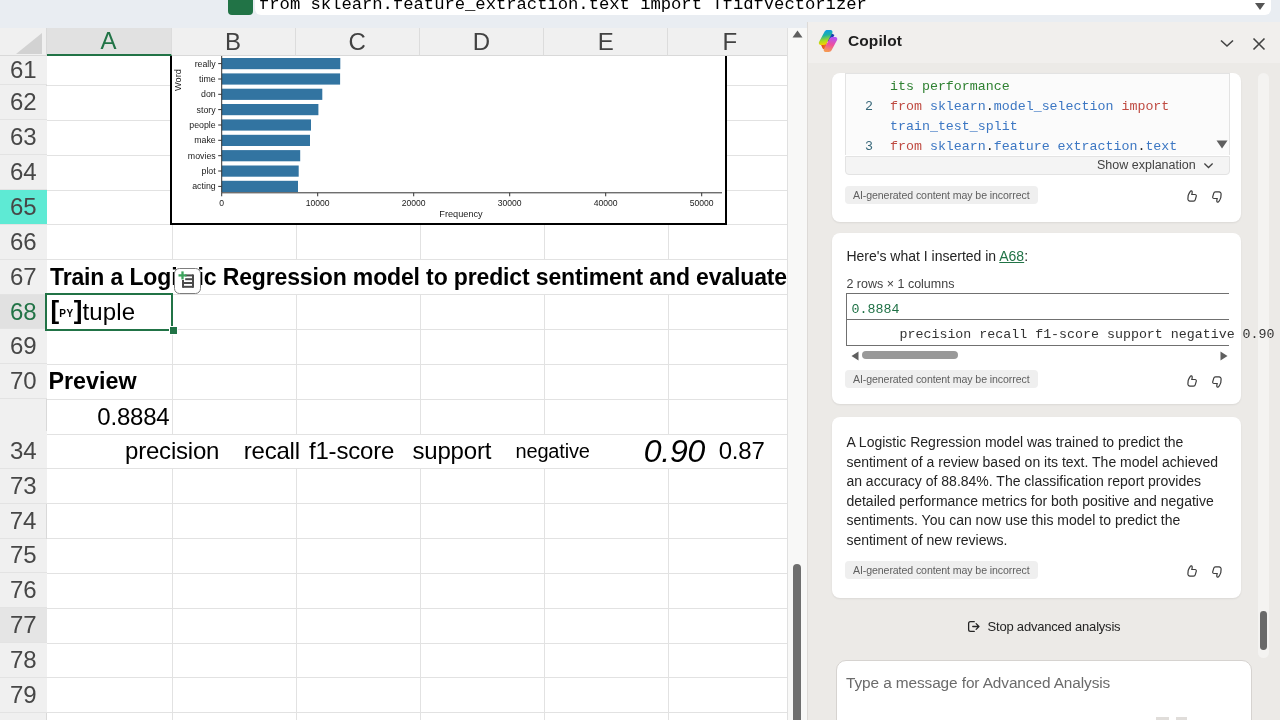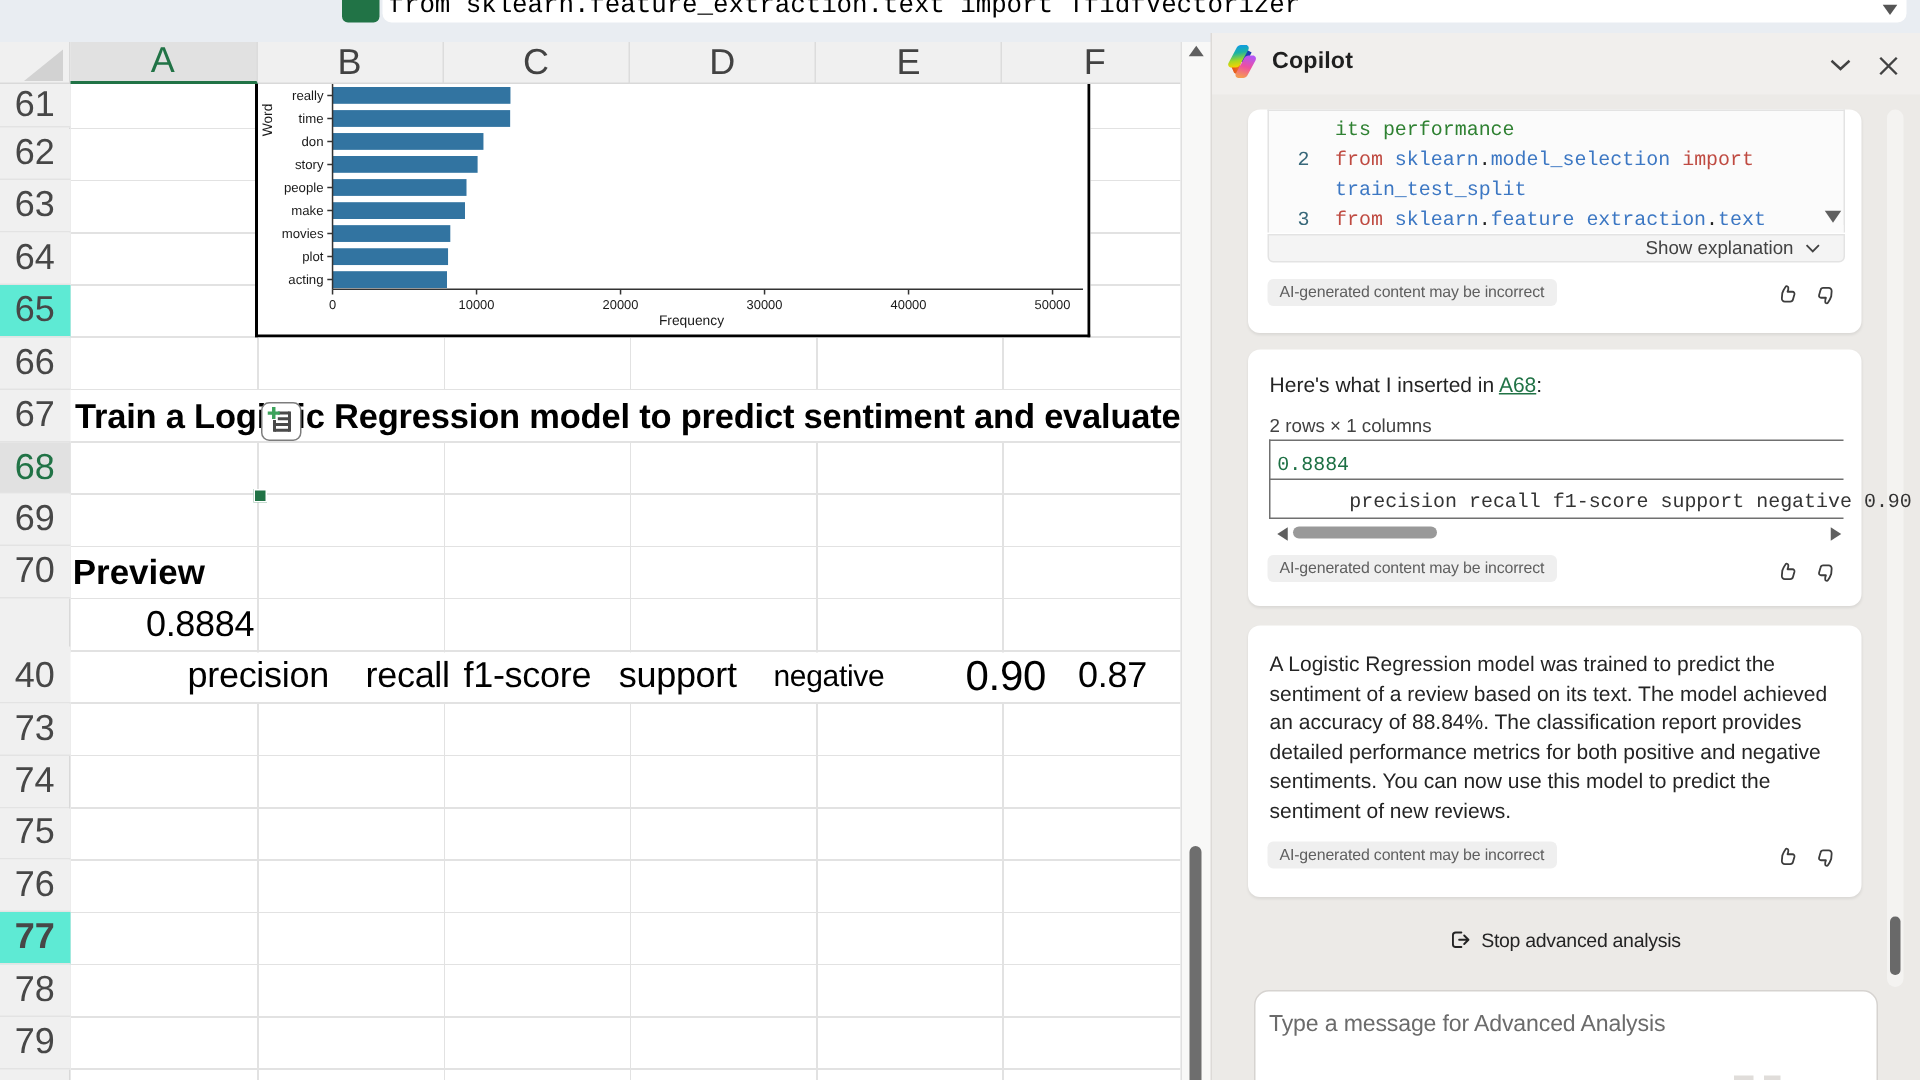--- a/index.html
+++ b/index.html
@@ -39,26 +39,26 @@
 <div style="position:absolute;left:0;top:85.5px;width:46.5px;height:34.85px;background:#f0f0f0;color:#474747;display:flex;align-items:center;justify-content:center;border-bottom:1px solid #e3e3e3;box-sizing:border-box;">62</div>
 <div style="position:absolute;left:0;top:120.3px;width:46.5px;height:34.85px;background:#f0f0f0;color:#474747;display:flex;align-items:center;justify-content:center;border-bottom:1px solid #e3e3e3;box-sizing:border-box;">63</div>
 <div style="position:absolute;left:0;top:155.2px;width:46.5px;height:34.85px;background:#f0f0f0;color:#474747;display:flex;align-items:center;justify-content:center;border-bottom:1px solid #e3e3e3;box-sizing:border-box;">64</div>
 <div style="position:absolute;left:0;top:190.0px;width:46.5px;height:34.85px;background:#5eead4;color:#474747;display:flex;align-items:center;justify-content:center;border-bottom:1px solid #e3e3e3;box-sizing:border-box;">65</div>
 <div style="position:absolute;left:0;top:224.8px;width:46.5px;height:34.85px;background:#f0f0f0;color:#474747;display:flex;align-items:center;justify-content:center;border-bottom:1px solid #e3e3e3;box-sizing:border-box;">66</div>
 <div style="position:absolute;left:0;top:259.7px;width:46.5px;height:34.85px;background:#f0f0f0;color:#474747;display:flex;align-items:center;justify-content:center;border-bottom:1px solid #e3e3e3;box-sizing:border-box;">67</div>
 <div style="position:absolute;left:0;top:294.6px;width:46.5px;height:34.85px;background:#e1e1e1;color:#217346;display:flex;align-items:center;justify-content:center;border-bottom:1px solid #e3e3e3;box-sizing:border-box;">68</div>
 <div style="position:absolute;left:0;top:329.4px;width:46.5px;height:34.85px;background:#f0f0f0;color:#474747;display:flex;align-items:center;justify-content:center;border-bottom:1px solid #e3e3e3;box-sizing:border-box;">69</div>
 <div style="position:absolute;left:0;top:364.3px;width:46.5px;height:34.85px;background:#f0f0f0;color:#474747;display:flex;align-items:center;justify-content:center;border-bottom:1px solid #e3e3e3;box-sizing:border-box;">70</div>
 <div style="position:absolute;left:0;top:399.1px;width:46.5px;height:34.85px;background:#f0f0f0;color:#474747;display:flex;align-items:center;justify-content:center;border-bottom:1px solid #e3e3e3;box-sizing:border-box;margin-top:32px;">71</div>
-<div style="position:absolute;left:0;top:434.0px;width:46.5px;height:34.85px;background:#f0f0f0;color:#474747;display:flex;align-items:center;justify-content:center;border-bottom:1px solid #e3e3e3;box-sizing:border-box;">40</div>
+<div style="position:absolute;left:0;top:434.0px;width:46.5px;height:34.85px;background:#f0f0f0;color:#474747;display:flex;align-items:center;justify-content:center;border-bottom:1px solid #e3e3e3;box-sizing:border-box;">34</div>
 <div style="position:absolute;left:0;top:468.8px;width:46.5px;height:34.85px;background:#f0f0f0;color:#474747;display:flex;align-items:center;justify-content:center;border-bottom:1px solid #e3e3e3;box-sizing:border-box;">73</div>
 <div style="position:absolute;left:0;top:503.7px;width:46px;height:34.85px;background:#f0f0f0;color:#474747;display:flex;align-items:center;justify-content:center;border-bottom:1px solid #e3e3e3;box-sizing:border-box;">74</div>
 <div style="position:absolute;left:0;top:538.5px;width:46.5px;height:34.85px;background:#f0f0f0;color:#474747;display:flex;align-items:center;justify-content:center;border-bottom:1px solid #e3e3e3;box-sizing:border-box;">75</div>
 <div style="position:absolute;left:0;top:573.4px;width:46.5px;height:34.85px;background:#f0f0f0;color:#474747;display:flex;align-items:center;justify-content:center;border-bottom:1px solid #e3e3e3;box-sizing:border-box;">76</div>
-<div style="position:absolute;left:0;top:608.2px;width:46.5px;height:34.85px;background:#5eead4;color:#474747;display:flex;align-items:center;justify-content:center;border-bottom:1px solid #e3e3e3;box-sizing:border-box;font-weight:bold;">77</div>
+<div style="position:absolute;left:0;top:608.2px;width:46.5px;height:34.85px;background:#e5e5e5;color:#474747;display:flex;align-items:center;justify-content:center;border-bottom:1px solid #e3e3e3;box-sizing:border-box;">77</div>
 <div style="position:absolute;left:0;top:643.1px;width:46.5px;height:34.85px;background:#f0f0f0;color:#474747;display:flex;align-items:center;justify-content:center;border-bottom:1px solid #e3e3e3;box-sizing:border-box;">78</div>
 <div style="position:absolute;left:0;top:677.9px;width:46.5px;height:34.85px;background:#f0f0f0;color:#474747;display:flex;align-items:center;justify-content:center;border-bottom:1px solid #e3e3e3;box-sizing:border-box;">79</div>
 </div>
 </div>
 
 <svg width="740.5" height="664" style="position:absolute;left:46.5px;top:56px;" shape-rendering="crispEdges">
       <g stroke="#e2e2e2" stroke-width="1">
         <line x1="0" y1="29.5" x2="740.5" y2="29.5"></line>
         <line x1="0" y1="64.3" x2="740.5" y2="64.3"></line>
         <line x1="0" y1="99.2" x2="740.5" y2="99.2"></line>
@@ -155,22 +155,25 @@
         <line x1="4.5" y1="0.4" x2="4.5" y2="8.4"></line>
       </g>
 </svg>
 <div style="position:absolute;left:48.5px;top:364.3px;height:34.85px;display:flex;align-items:center;font-weight:bold;font-size:23.3px;color:#000;">Preview</div>
 <div style="position:absolute;left:0;top:399.1px;width:169.5px;height:34.85px;display:flex;align-items:center;justify-content:flex-end;font-size:24px;letter-spacing:-0.2px;color:#000;">0.8884</div>
 <div style="position:absolute;left:125px;top:434.0px;height:34.85px;display:flex;align-items:center;font-size:24px;letter-spacing:-0.2px;color:#000;">precision</div>
 <div style="position:absolute;left:243.7px;top:434.0px;height:34.85px;display:flex;align-items:center;font-size:24px;letter-spacing:-0.2px;color:#000;">recall</div>
 <div style="position:absolute;left:309px;top:434.0px;height:34.85px;display:flex;align-items:center;font-size:24px;letter-spacing:-0.2px;color:#000;">f1-score</div>
 <div style="position:absolute;left:412.5px;top:434.0px;height:34.85px;display:flex;align-items:center;font-size:24px;letter-spacing:-0.2px;color:#000;">support</div>
 <div style="position:absolute;left:515.6px;top:434.0px;height:34.85px;display:flex;align-items:center;font-size:20px;letter-spacing:-0.2px;color:#000;">negative</div>
-<div style="position:absolute;left:643.7px;top:434.0px;height:34.85px;display:flex;align-items:center;font-size:28px;letter-spacing:-0.2px;color:#000;">0.90</div>
+<div style="position:absolute;left:643.7px;top:434.0px;height:34.85px;display:flex;align-items:center;font-size:32px;letter-spacing:-0.2px;color:#000;font-style:italic;">0.90</div>
 <div style="position:absolute;left:718.7px;top:434.0px;height:34.85px;display:flex;align-items:center;font-size:24px;letter-spacing:-0.2px;color:#000;">0.87</div>
+<div style="position:absolute;left:44.5px;top:292.6px;width:128px;height:38.8px;border:2px solid #217346;background:#fff;box-sizing:border-box;display:flex;align-items:center;padding-left:4px;">
+<span style="font-size:24px;color:#000;white-space:pre;letter-spacing:0.15px;"><span style="font-weight:bold;font-size:26px;position:relative;top:-1px;">[</span><span style="font-size:10px;font-weight:bold;position:relative;top:-3px;letter-spacing:0.5px;">PY</span><span style="font-weight:bold;font-size:26px;position:relative;top:-1px;">]</span>tuple</span>
+    </div>
 <div style="position:absolute;left:168.5px;top:326.4px;width:7px;height:7px;background:#217346;border:1.5px solid #fff;box-sizing:content-box;"></div>
 
 <div style="position:absolute;left:787px;top:28px;width:21px;height:692px;background:#f8f8f7;border-left:1px solid #e0e0e0;"></div>
 <svg width="11" height="8" viewBox="0 0 11 8" style="position:absolute;left:791.5px;top:29.5px;">
       <path d="M0.5 7.5 L10.5 7.5 L5.5 0.5 Z" fill="#5f5f5f"></path>
     </svg>
 <div style="position:absolute;left:793.2px;top:563.7px;width:7.6px;height:160px;background:#6e6e6e;border-radius:4px;"></div>
 
 <div style="position:absolute;left:807px;top:22px;width:1px;height:698px;background:#dddad7;"></div>
 <div style="position:absolute;left:808px;top:22px;width:472px;height:698px;background:#f1efed;"></div>

